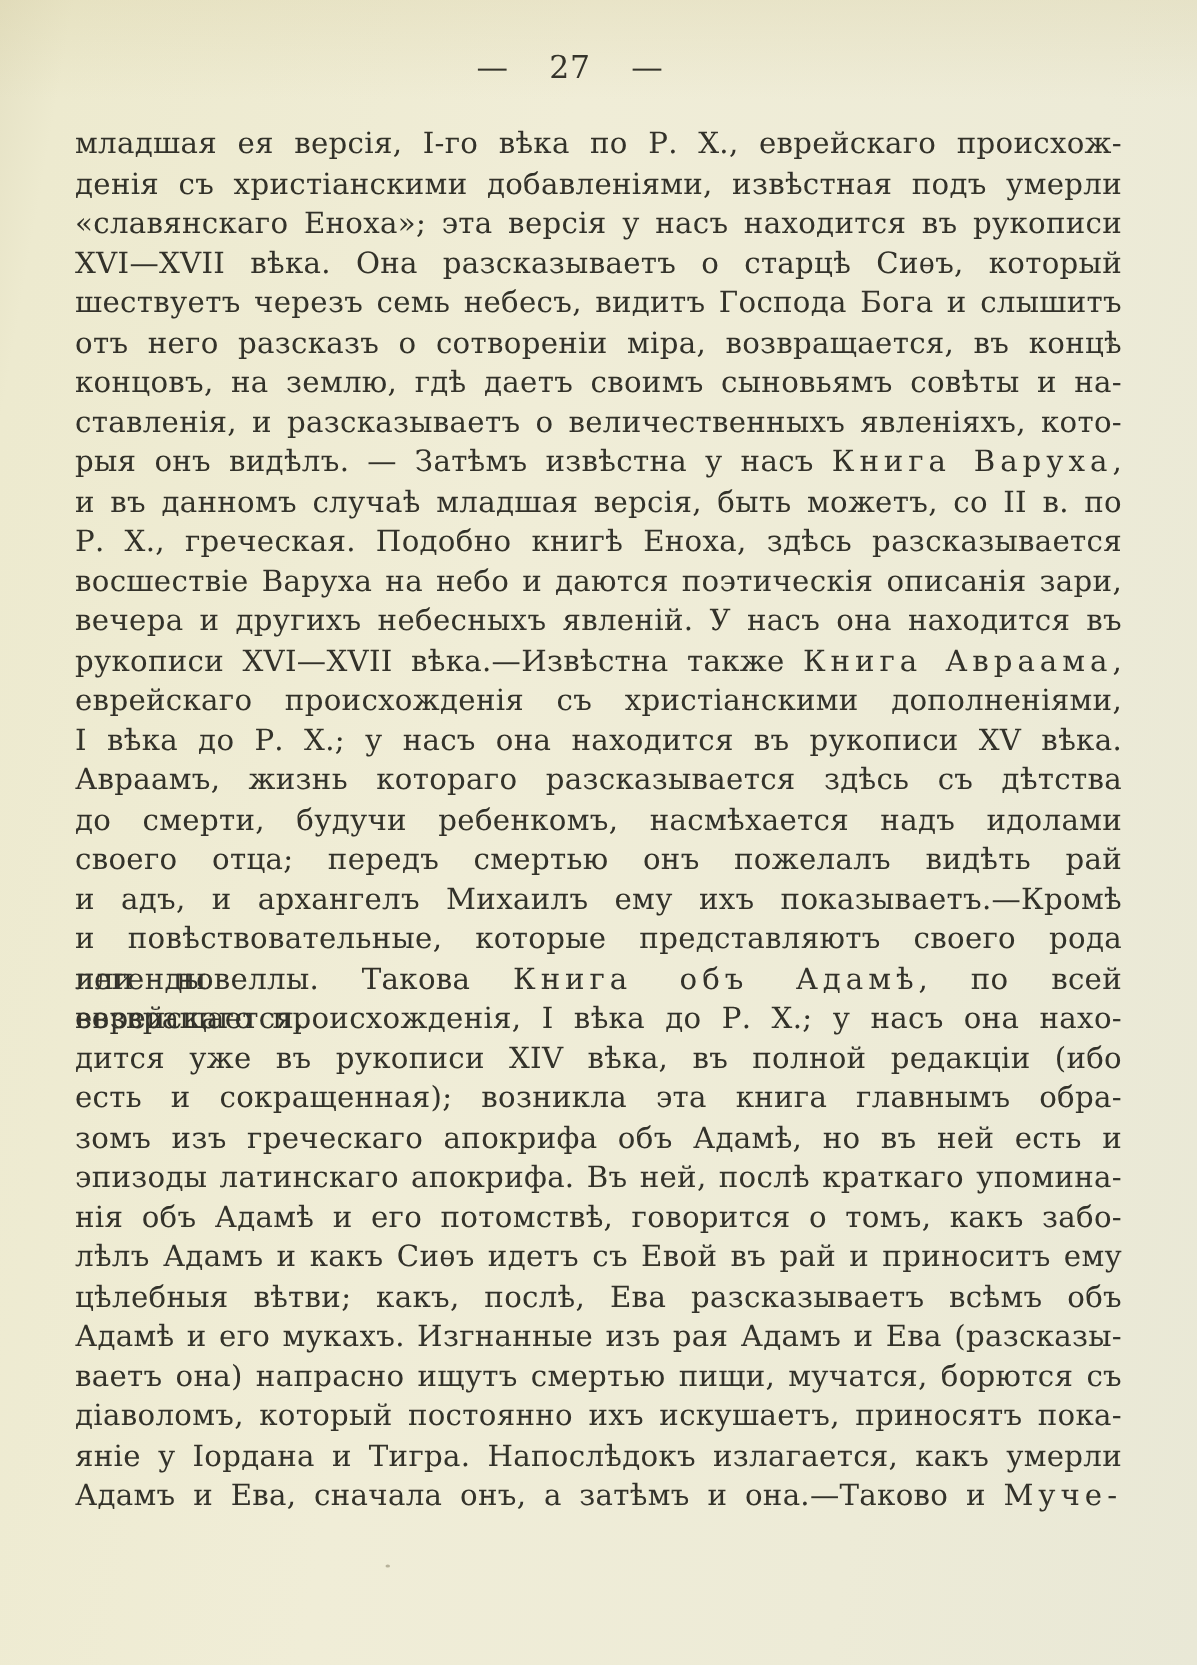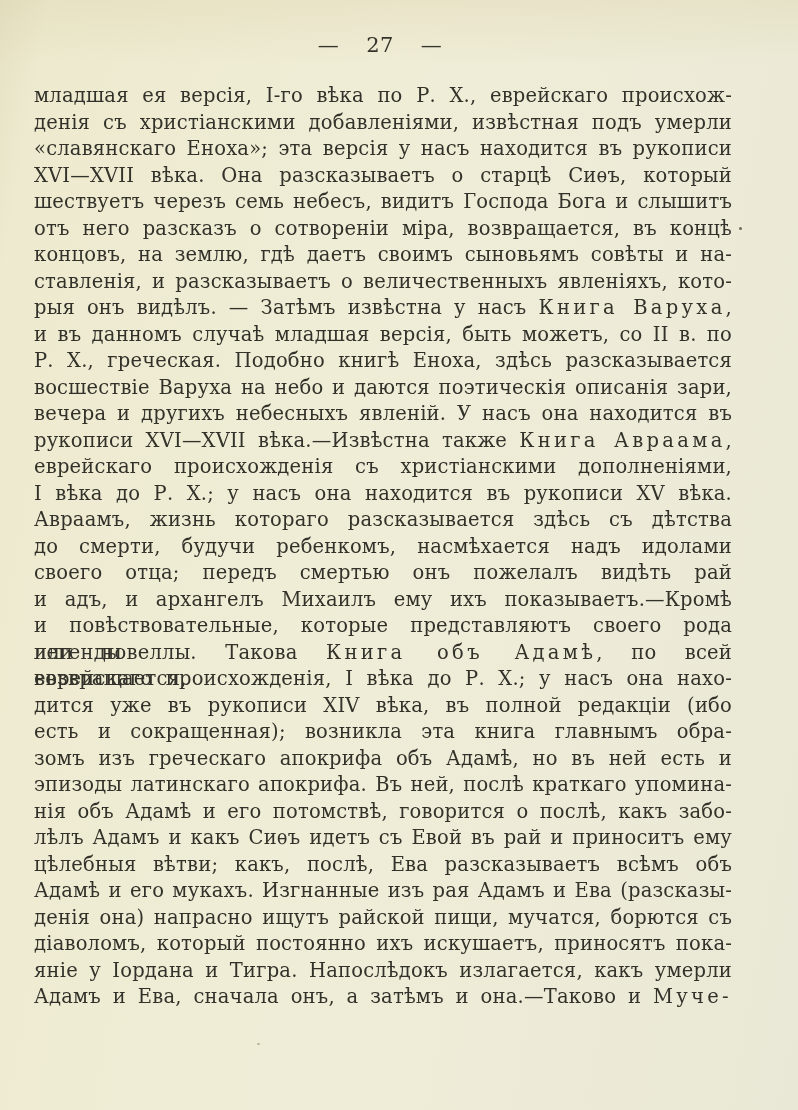--- a/index.html
+++ b/index.html
@@ -30,21 +30,21 @@
     justify-content: center;
     align-items: baseline;
     gap: 27px;
     transform: translateX(-19px);
     font-size: 21px;
     color: #35342b;
     letter-spacing: 0.5px;
   }
   .text-block {
     position: absolute;
-    left: 34px;
+    left: 50px;
     top: 83px;
     width: 698px;
     color: #33322a;
     font-size: 19.5px;
   }
   .line {
     height: 26.5px;
     line-height: 26.5px;
     text-align: justify;
     
@@ -97,25 +97,25 @@
       <div class="line"><span class="seg">до смерти, будучи ребенкомъ, насмѣхается надъ идолами</span></div>
       <div class="line"><span class="seg">своего отца; передъ смертью онъ пожелалъ видѣть рай</span></div>
       <div class="line"><span class="seg">и адъ, и архангелъ Михаилъ ему ихъ показываетъ.—Кромѣ</span></div>
       <div class="line"><span class="seg">и повѣствовательные, которые представляютъ своего рода легенды</span></div>
       <div class="line"><span class="seg">или новеллы. Такова </span><span class="seg spaced">Книга объ Адамѣ</span><span class="seg">, по всей возвращается,</span></div>
       <div class="line"><span class="seg">еврейскаго происхожденія, І вѣка до Р. Х.; у насъ она нахо-</span></div>
       <div class="line"><span class="seg">дится уже въ рукописи XIV вѣка, въ полной редакціи (ибо</span></div>
       <div class="line"><span class="seg">есть и сокращенная); возникла эта книга главнымъ обра-</span></div>
       <div class="line"><span class="seg">зомъ изъ греческаго апокрифа объ Адамѣ, но въ ней есть и</span></div>
       <div class="line"><span class="seg">эпизоды латинскаго апокрифа. Въ ней, послѣ краткаго упомина-</span></div>
-      <div class="line"><span class="seg">нія объ Адамѣ и его потомствѣ, говорится о послѣ, какъ забо-</span></div>
+      <div class="line"><span class="seg">нія объ Адамѣ и его потомствѣ, говорится о томъ, какъ забо-</span></div>
       <div class="line"><span class="seg">лѣлъ Адамъ и какъ Сиѳъ идетъ съ Евой въ рай и приноситъ ему</span></div>
       <div class="line"><span class="seg">цѣлебныя вѣтви; какъ, послѣ, Ева разсказываетъ всѣмъ объ</span></div>
       <div class="line"><span class="seg">Адамѣ и его мукахъ. Изгнанные изъ рая Адамъ и Ева (разсказы-</span></div>
-      <div class="line"><span class="seg">денія она) напрасно ищутъ райской пищи, мучатся, борются съ</span></div>
+      <div class="line"><span class="seg">ваетъ она) напрасно ищутъ смертью пищи, мучатся, борются съ</span></div>
       <div class="line"><span class="seg">діаволомъ, который постоянно ихъ искушаетъ, приносятъ пока-</span></div>
       <div class="line"><span class="seg">яніе у Іордана и Тигра. Напослѣдокъ излагается, какъ умерли</span></div>
       <div class="line"><span class="seg">Адамъ и Ева, сначала онъ, а затѣмъ и она.—Таково и </span><span class="seg spaced">Муче-</span></div>
     </div>
 
   <div class="speck s1"></div>
   <div class="speck s2"></div>
 
 </div>
 

